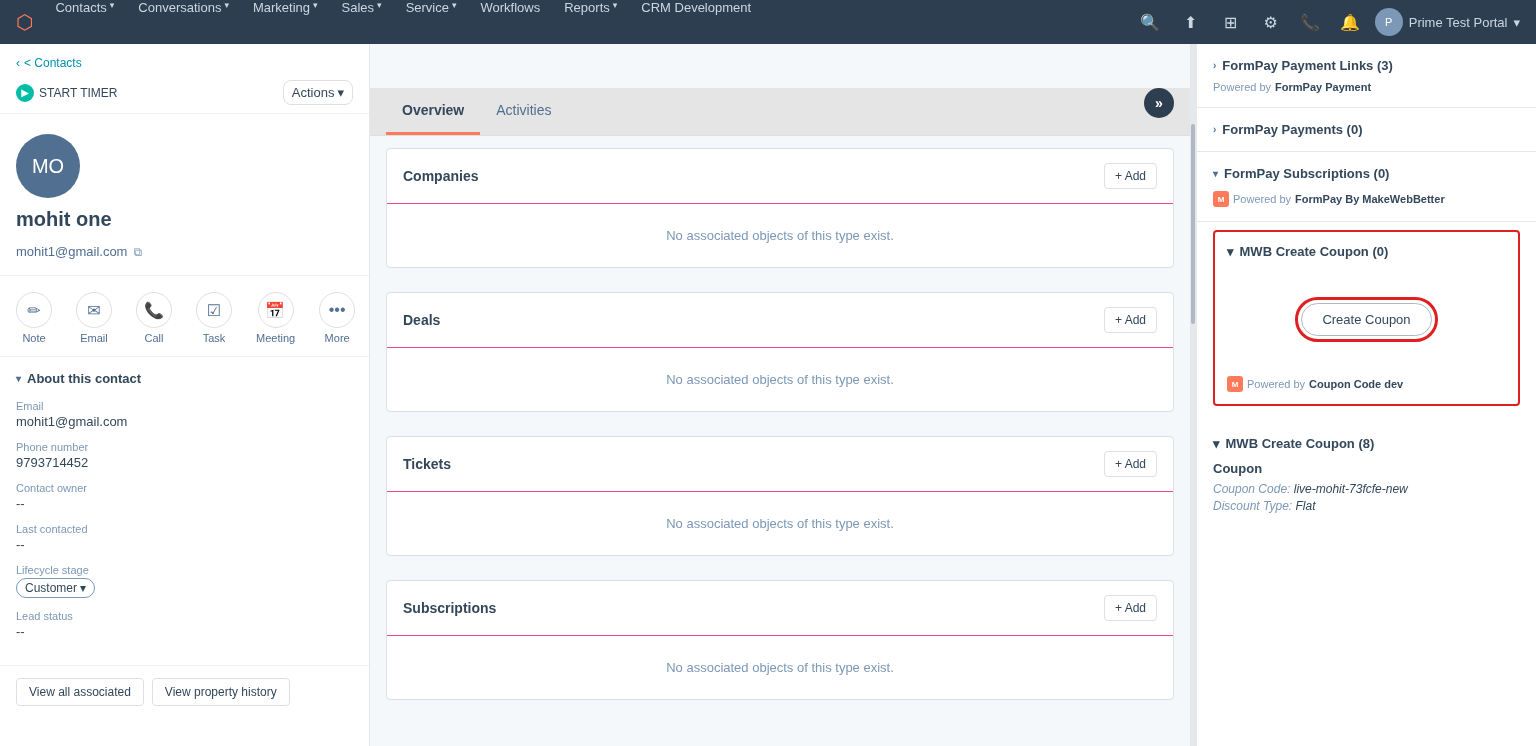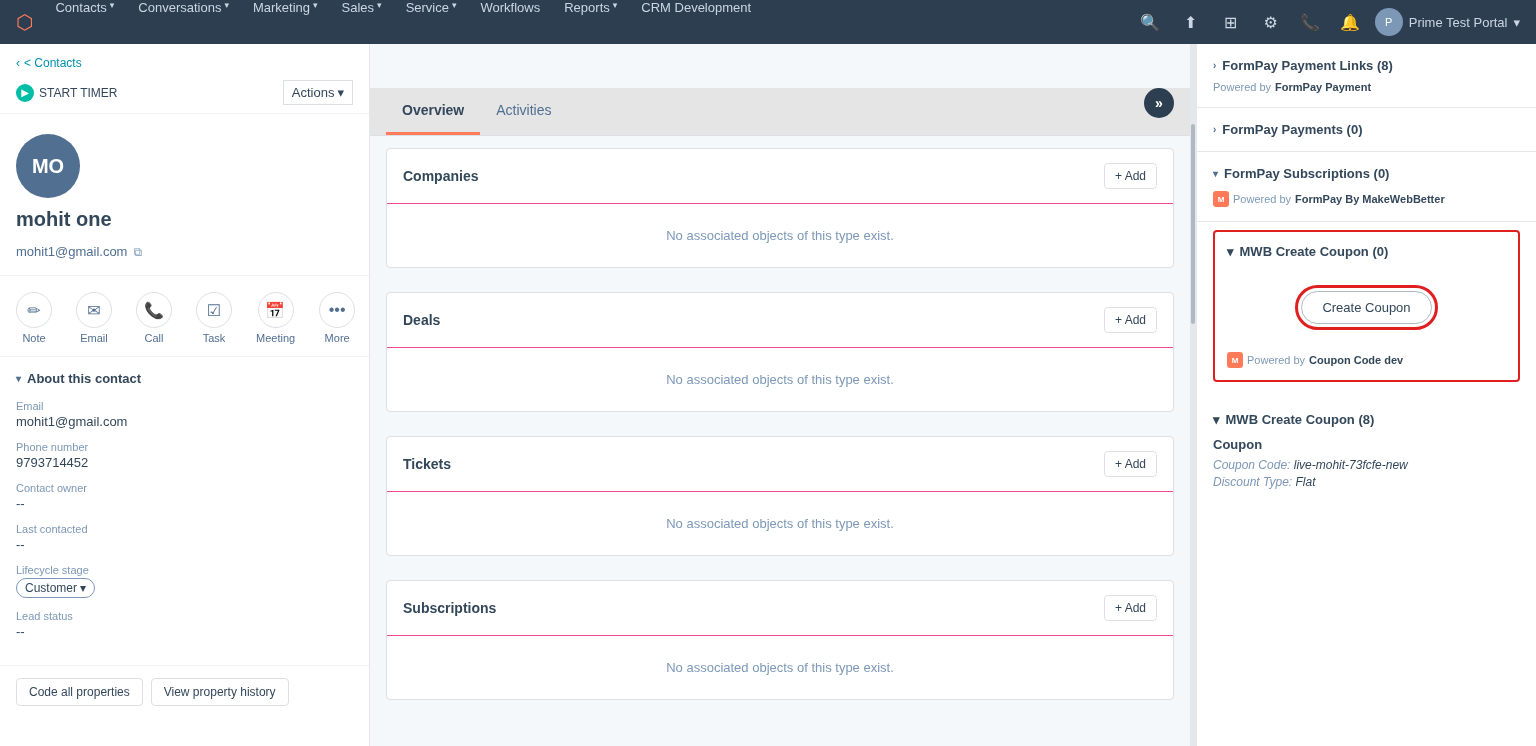--- a/index.html
+++ b/index.html
@@ -19,25 +19,25 @@
     
     .main-layout { display: flex; height: calc(100vh - 44px); overflow: hidden; }
 
     
     .left-sidebar { width: 370px; min-width: 370px; background: #fff; border-right: 1px solid #e5e8eb; display: flex; flex-direction: column; overflow-y: auto; }
     .sidebar-top { padding: 12px 16px 8px; border-bottom: 1px solid #f0f3f5; }
     .breadcrumb-back { color: #0091ae; font-size: 12px; cursor: pointer; display: flex; align-items: center; gap: 4px; margin-bottom: 10px; }
     .sidebar-actions-row { display: flex; align-items: center; justify-content: space-between; }
     .start-timer-btn { display: flex; align-items: center; gap: 5px; font-size: 12px; color: #33475b; cursor: pointer; }
     .start-timer-icon { width: 18px; height: 18px; border-radius: 50%; background: #00bda5; display: flex; align-items: center; justify-content: center; color: #fff; font-size: 10px; }
-    .actions-btn { display: flex; align-items: center; gap: 3px; font-size: 13px; color: #33475b; cursor: pointer; padding: 4px 8px; border-radius: 0; border: 1px solid #dce0e4; background: #fff; }
+    .actions-btn { display: flex; align-items: center; gap: 3px; font-size: 13px; color: #33475b; cursor: pointer; padding: 4px 8px; border-radius: 8px; border: 1px solid #dce0e4; background: #fff; }
 
     
     .contact-card { padding: 20px 16px 16px; border-bottom: 1px solid #f0f3f5; }
-    .contact-avatar { width: 64px; height: 64px; border-radius: 50%; background: #516f90; color: #fff; font-size: 20px; font-weight: 700; display: flex; align-items: center; justify-content: center; margin-bottom: 10px; }
+    .contact-avatar { width: 64px; height: 64px; border-radius: 50%; background: #516f90; color: #fff; font-size: 20px; font-weight: 400; display: flex; align-items: center; justify-content: center; margin-bottom: 10px; }
     .contact-name { font-size: 20px; font-weight: 600; color: #33475b; margin-bottom: 13px; }
     .contact-email-row { display: flex; align-items: center; gap: 6px; color: #506e91; font-size: 13px; }
     .copy-icon { color: #7c98b6; cursor: pointer; font-size: 12px; }
 
     
     .action-icons { display: flex; gap: 24px; padding: 16px 16px 12px; border-bottom: 1px solid #f0f3f5; }
     .action-icon-item { display: flex; flex-direction: column; align-items: center; gap: 4px; cursor: pointer; color: #516f90; font-size: 11px; }
     .action-icon-circle { width: 36px; height: 36px; border-radius: 50%; border: 1px solid #dce0e4; background: #fff; display: flex; align-items: center; justify-content: center; font-size: 16px; color: #516f90; }
 
     
@@ -71,21 +71,21 @@
     .right-panel-section { border-bottom: 1px solid #e5e8eb; padding: 14px 16px; }
     .right-section-header { display: flex; align-items: center; gap: 6px; cursor: pointer; font-size: 13px; font-weight: 600; color: #33475b; }
     .right-section-header .chevron { font-size: 10px; color: #516f90; }
     .powered-by { font-size: 11px; color: #7c98b6; margin-top: 8px; display: flex; align-items: center; gap: 4px; }
     .powered-by strong { color: #33475b; }
     .powered-icon { width: 16px; height: 16px; background: #ff7a59; border-radius: 3px; display: inline-flex; align-items: center; justify-content: center; color: #fff; font-size: 8px; font-weight: bold; }
 
     
     .mwb-coupon-section { border: 2px solid #e02020; border-radius: 4px; margin: 0 8px 8px; padding: 12px; }
     .mwb-coupon-header { display: flex; align-items: center; gap: 6px; cursor: pointer; font-size: 13px; font-weight: 600; color: #33475b; margin-bottom: 12px; }
-    .create-coupon-btn { display: block; margin: 12px auto; padding: 8px 20px; border: 1px solid #b0b8c1; border-radius: 20px; background: #fff; color: #33475b; font-size: 13px; cursor: pointer; outline: 3px solid #e02020; outline-offset: 3px; }
+    .create-coupon-btn { display: block; margin: 24px auto; padding: 8px 20px; border: 1px solid #b0b8c1; border-radius: 20px; background: #fff; color: #33475b; font-size: 13px; cursor: pointer; outline: 3px solid #e02020; outline-offset: 3px; }
 
     
     .mwb8-section { padding: 14px 16px; }
     .mwb8-header { display: flex; align-items: center; gap: 6px; cursor: pointer; font-size: 13px; font-weight: 600; color: #33475b; margin-bottom: 10px; }
     .coupon-info { font-size: 13px; color: #33475b; }
     .coupon-info-title { font-weight: 700; margin-bottom: 6px; }
     .coupon-info-row { margin-bottom: 3px; font-size: 12px; }
     .coupon-info-row span { color: #7c98b6; font-style: italic; }
 
     
@@ -235,21 +235,21 @@
           </span>
         </div>
       </div>
       <div class="about-field">
         <div class="about-label">Lead status</div>
         <div class="about-value">--</div>
       </div>
     </div>
 
     <div class="sidebar-bottom-btns">
-      <button class="sidebar-btn">Code all properties</button>
+      <button class="sidebar-btn">View all associated</button>
       <button class="sidebar-btn">View property history</button>
     </div>
   </div>
 
   <div class="center-content">
     <div class="tabs-bar">
       <div style="display:flex;">
         <div class="tab-item active">Overview</div>
         <div class="tab-item">Activities</div>
       </div>
@@ -299,21 +299,21 @@
 
   <div style="width:6px; background:#e5e8eb; flex-shrink:0; position:relative;">
     <div style="width:4px; height:200px; background:#b0b8c4; border-radius:2px; position:absolute; top:80px; left:1px;"></div>
   </div>
 
   <div class="right-panel">
 
     <div class="right-panel-section">
       <div class="right-section-header">
         <span class="chevron">›</span>
-        <span>FormPay Payment Links (8)</span>
+        <span>FormPay Payment Links (3)</span>
       </div>
       <div class="powered-by">
         Powered by <strong>FormPay Payment</strong>
       </div>
     </div>
 
     <div class="right-panel-section">
       <div class="right-section-header">
         <span class="chevron">›</span>
         <span>FormPay Payments (0)</span>

